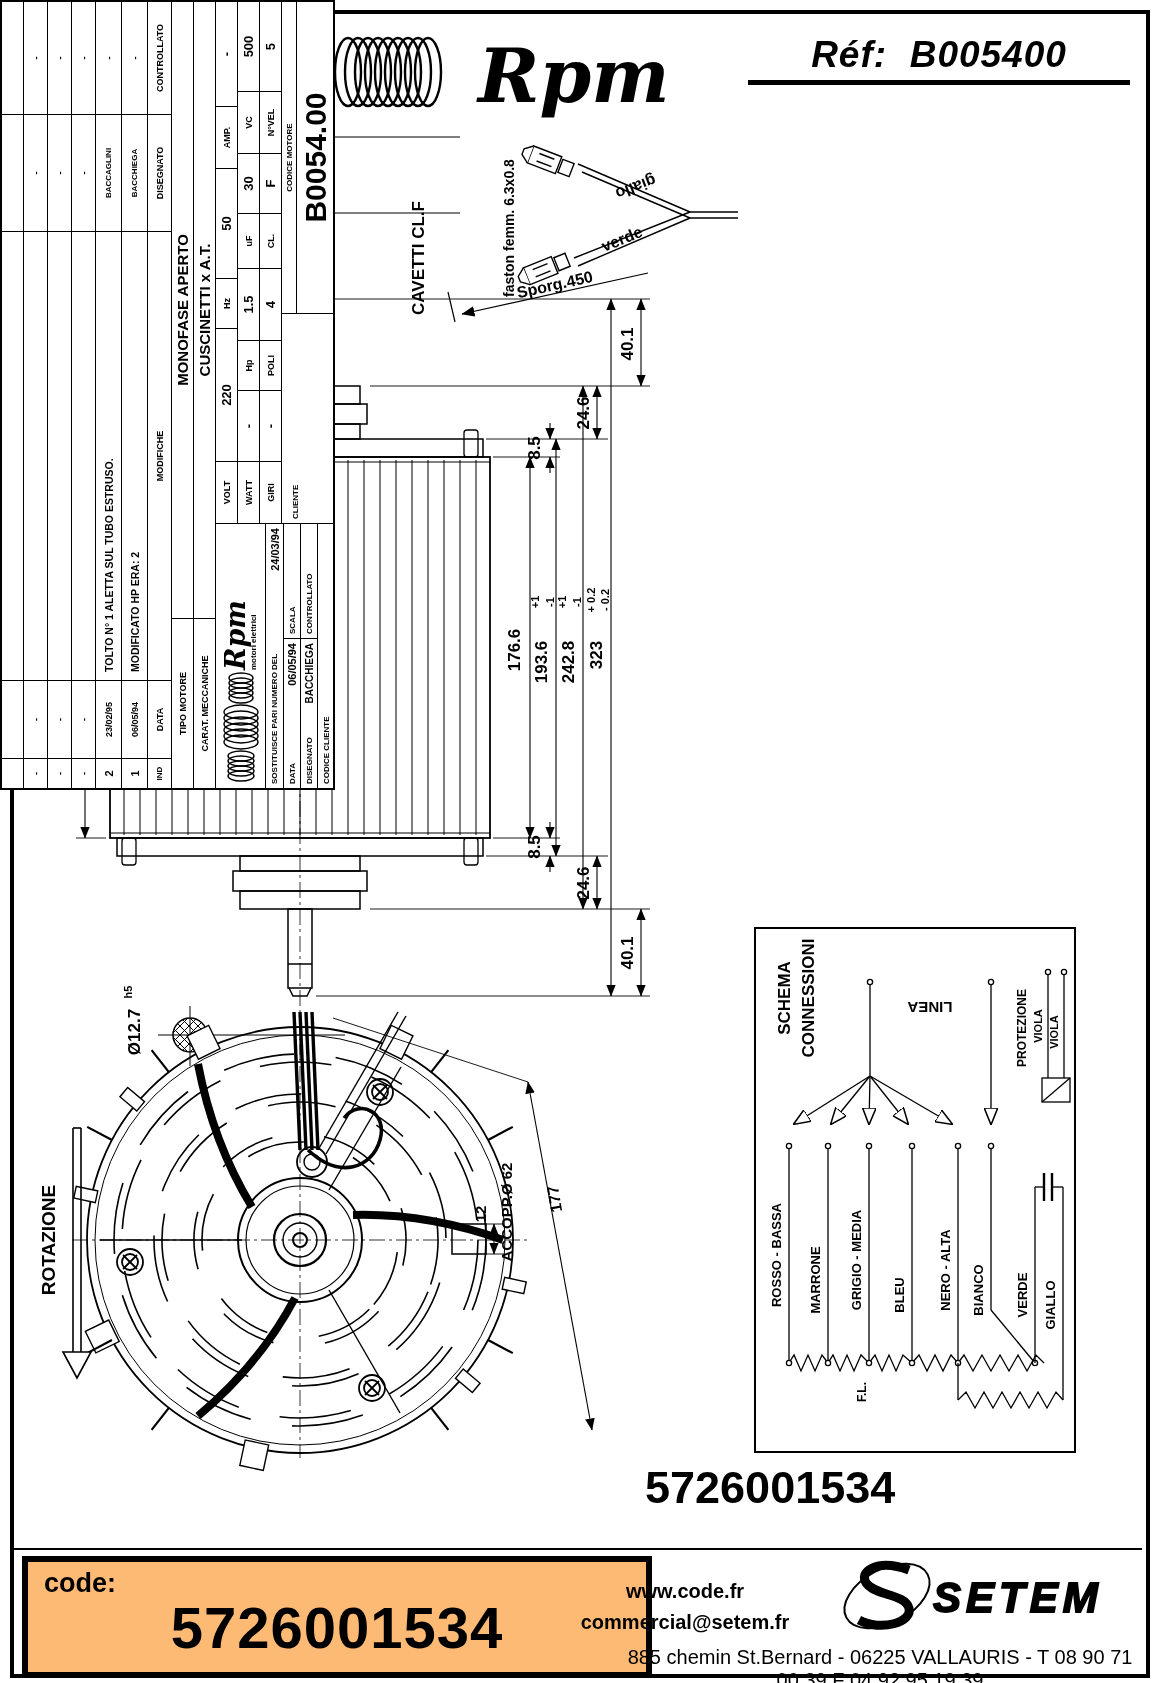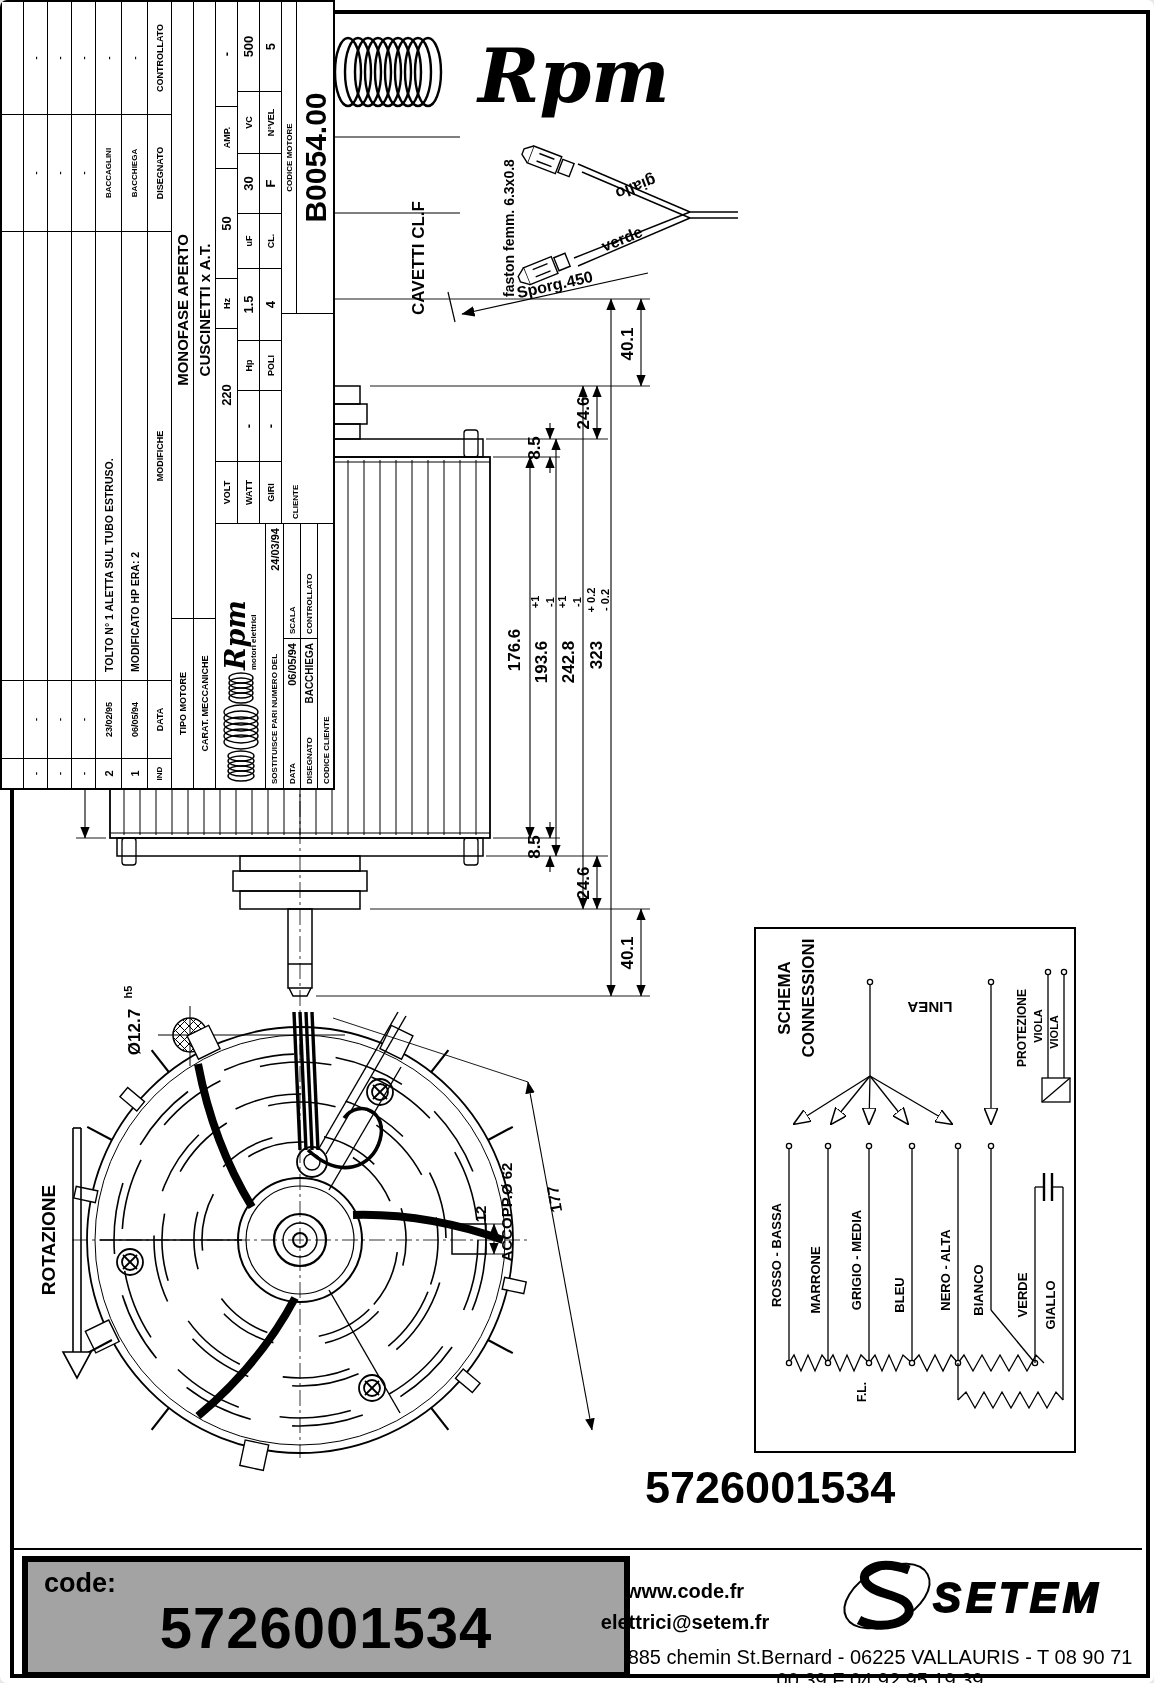--- a/index.html
+++ b/index.html
@@ -1,16 +1,16 @@
 <!DOCTYPE html>
 <html><head>
 <meta charset="utf-8">
 <style>
   html,body{margin:0;padding:0;background:#e8e8e8;}
-  #page{position:relative;width:1154px;height:1683px;background:#fff;font-family:"Liberation Sans",sans-serif;color:#000;overflow:hidden;border-radius:7px;}
+  #page{position:relative;width:1154px;height:1683px;background:#fff;font-family:"Liberation Sans",sans-serif;color:#000;overflow:hidden;}
   .abs{position:absolute;}
   #frame{left:10px;top:10px;width:1132px;height:1660px;border:4px solid #000;}
   svg{overflow:visible;}
   svg text{font-family:"Liberation Sans",sans-serif;font-weight:bold;fill:#000;}
   .script{font-family:"DejaVu Serif",serif;font-style:italic;font-weight:bold;}
   
   #ref{left:748px;top:34px;width:382px;border-bottom:5px solid #000;padding-bottom:4px;text-align:center;font-size:37px;font-weight:bold;font-style:italic;letter-spacing:1px;}
   
   #tb{left:735px;top:115px;width:790px;height:335px;transform-origin:0 0;transform:rotate(-90deg) translateX(-790px);border:2.5px solid #000;background:#fff;box-sizing:border-box;}
   #tb *{box-sizing:border-box;}
@@ -18,21 +18,21 @@
   #tb .c{border-right:1px solid #000;display:flex;align-items:center;justify-content:center;overflow:hidden;white-space:nowrap;}
   #tb .c:last-child{border-right:none;}
   #tb .lab{font-size:9px;font-weight:bold;}
   #tb .lab8{font-size:8px;font-weight:bold;}
   #tb .val{font-size:13px;font-weight:bold;}
   #tb .desc{justify-content:flex-start;padding-left:8px;font-size:10.5px;font-weight:bold;}
   .w-ind{width:30px;} .w-data{width:78px;} .w-desc{width:452px;flex:1;} .w-dis{width:117px;} .w-ctrl{width:112px;}
   #bigpn{left:645px;top:1462px;width:245px;text-align:center;font-size:45px;font-weight:bold;letter-spacing:0px;}
   
   #footline{left:12px;top:1548px;width:1130px;border-top:2px solid #000;}
-  #codebox{left:22px;top:1556px;width:596px;height:110px;border:6px solid #000;background:#a3a3a3;}
+  #codebox{left:22px;top:1556px;width:596px;height:110px;border:6px solid #000;background:#fdba74;padding-left:22px;}
   #codebox .lbl{position:absolute;left:16px;top:6px;font-size:27px;font-weight:bold;}
   #codebox .num{position:absolute;left:0;right:0;top:32px;text-align:center;font-size:58px;font-weight:bold;letter-spacing:1px;}
   #web{left:520px;top:1576px;width:330px;text-align:center;font-size:20px;font-weight:bold;}
   #web div{line-height:31px;}
   #addr{left:620px;top:1646px;width:520px;text-align:center;font-size:20px;}
 </style>
 </head>
 <body>
 
 <div id="page">
@@ -64,20 +64,23 @@
         <ellipse cx="368" cy="72" rx="13" ry="34"></ellipse>
         <ellipse cx="378" cy="72" rx="13" ry="34"></ellipse>
         <ellipse cx="388" cy="72" rx="13" ry="34"></ellipse>
         <ellipse cx="398" cy="72" rx="13" ry="34"></ellipse>
         <ellipse cx="408" cy="72" rx="13" ry="34"></ellipse>
         <ellipse cx="418" cy="72" rx="13" ry="34"></ellipse>
         <ellipse cx="428" cy="72" rx="13" ry="34"></ellipse>
   </g>
   <text x="478" y="102" class="script" font-size="74">Rpm</text>
 </svg>
+<div id="ref" class="abs">
+  <span>Réf:</span>&nbsp;&nbsp;<span>B005400</span>
+</div>
 
 <svg class="abs" style="left:20px;top:110px" width="720" height="300" viewBox="20 110 720 300">
   <defs>
     <marker id="arr" viewBox="0 0 10 8" refX="9.5" refY="4" markerWidth="11" markerHeight="9" orient="auto-start-reverse">
           <path d="M0,0 L10,4 L0,8 z" fill="#000"></path>
         </marker>
     <pattern id="hx2" width="9" height="9" patternUnits="userSpaceOnUse">
           <path d="M0,0 L9,9 M9,0 L0,9" stroke="#000" stroke-width="1"></path>
         </pattern>
   </defs>
@@ -686,21 +689,21 @@
 
 <div id="bigpn" class="abs">5726001534</div>
 
 <div id="footline" class="abs"></div>
 <div id="codebox" class="abs">
   <div class="lbl">code:</div>
   <div class="num">5726001534</div>
 </div>
 <div id="web" class="abs">
   <div>www.code.fr</div>
-  <div>elettrici@setem.fr</div>
+  <div>commercial@setem.fr</div>
 </div>
 <svg class="abs" style="left:845px;top:1556px" width="295" height="84" viewBox="0 0 295 84">
   <g>
     <ellipse cx="42" cy="40" rx="46" ry="27" transform="rotate(-28 42 40)" fill="none" stroke="#000" stroke-width="2"></ellipse>
     <path d="M64 14 C32 2 12 16 22 28 C32 40 60 38 64 52 C68 66 36 76 14 64" fill="none" stroke="#000" stroke-width="9"></path>
   </g>
   <text x="88" y="56" font-size="42" font-style="italic" letter-spacing="5" fill="#fff" stroke="#000" stroke-width="1.8">SETEM</text>
 </svg>
 <div id="addr" class="abs">885 chemin St.Bernard  -  06225 VALLAURIS  -  T 08 90 71 00 39   F 04 92 95 19 39</div>
 

